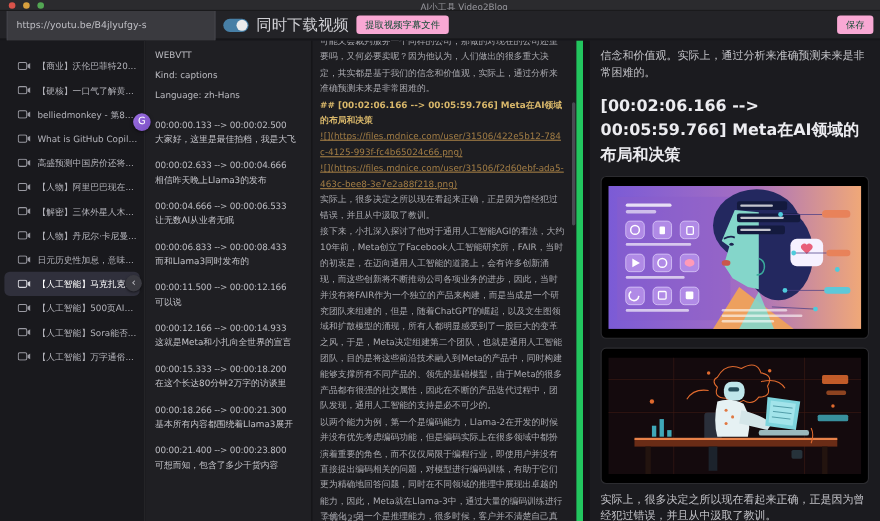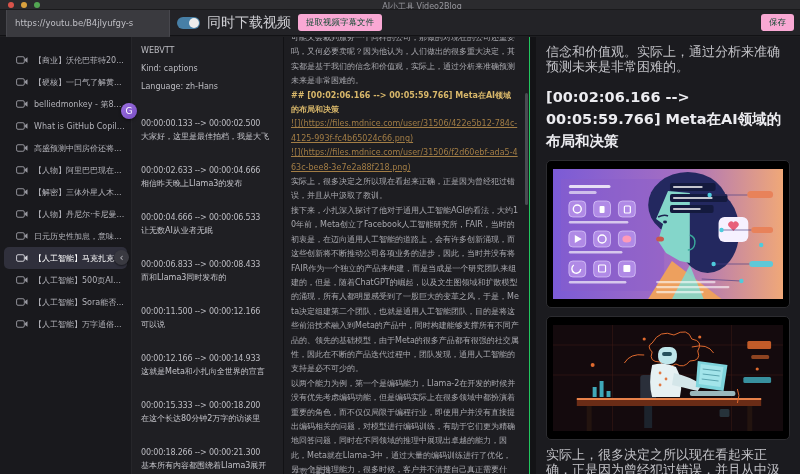--- a/index.html
+++ b/index.html
@@ -9,21 +9,21 @@
 
   
   .titlebar { height:10px; background:#2b2b2e; position:relative; overflow:hidden; border-bottom:1px solid #1a1a1c; }
   .dots { position:absolute; left:8px; top:2px; display:flex; gap:7px; }
   .dot { width:6px; height:6px; border-radius:50%; display:inline-block; }
   .dot.r{background:#d9534a;} .dot.y{background:#d9a13e;} .dot.g{background:#53a653;}
   .wtitle { position:absolute; left:0; right:0; top:1px; text-align:center; font-size:8px; color:#96969c;margin-left:44px; }
 
   
   .toolbar { height:26px; background:#232327; display:flex; align-items:center; padding:0 6px; gap:7px; border-bottom:1px solid #121215; }
-  .url-input { width:164px; height:17px; background:#3a3a3f; border:1px solid #47474d; border-radius:4px;
+  .url-input { width:190px; height:17px; background:#3a3a3f; border:1px solid #47474d; border-radius:4px;
                color:#bfbfc5; font-size:8.5px; padding:16px 8px; font-family:inherit; outline:none; }
   .toggle { width:23px; height:12px; border-radius:7px; background:#477fa6; position:relative; flex:none; cursor:pointer; }
   .knob { position:absolute; right:1px; top:1px; width:10px; height:10px; background:#ececec; border-radius:50%; }
   .toggle-label { font-size:14px; color:#cfcfd4; white-space:nowrap; }
   .btn-mint { background:#f9a8d4; color:#134a34; font-size:8.5px; border:none; border-radius:3px;
               height:17px; padding:0 8px; font-family:inherit; cursor:pointer; white-space:nowrap; }
   .save { margin-left:auto; }
 
   
   .main { position:absolute; top:37px; left:0; right:0; bottom:0; display:flex; background:#131316; }
@@ -32,37 +32,37 @@
   .sb-item { display:flex; gap:6px; align-items:center; height:22px; padding:0 6px 0 16px;
              font-size:8px; color:#b2b2b9; white-space:nowrap; overflow:hidden; cursor:pointer; }
   .sb-item .cam { width:12px; height:8px; flex:none; color:#9a9aa2; }
   .sb-label { overflow:hidden; text-overflow:ellipsis; }
   .sb-item.selected { background:#30303c; border-radius:5px; margin:0 4px; padding:0 2px 0 12px; color:#ffffff; }
   .sb-item.selected .cam { color:#d8d8de; }
 
   .subs { width:152px; flex:none; background:#1f1f23; padding:5px 6px 0 9px; overflow:hidden;
           font-size:8px; color:#bcbcc2; border-right:1px solid #121215; }
   .sub-head div { line-height:18px; }
-  .cue { margin-top:21px; }
+  .cue { margin-top:11px; }
   .cue-time { line-height:13px; letter-spacing:-0.2px; }
   .cue-text { line-height:13px; color:#c4c4ca; }
 
   .editor { width:246px; flex:none; background:#1d1d21; position:relative; overflow:hidden;
-            padding:0 10px 0 7px; border-right:1px solid #22c55e; }
+            padding:0 10px 0 7px; border-right:6px solid #22c55e; }
   .ed-content { margin-top:-6px; font-size:8px; line-height:14.4px; color:#a9a9af; word-break:break-all; }
   .ed-line { }
   .ed-heading { color:#d8b76a; font-weight:bold; }
   .ed-link { color:#a27d45; text-decoration:underline; }
   .ed-scroll { position:absolute; right:1px; top:56px; width:3px; height:112px; background:#4a4a52; border-radius:2px; cursor:pointer; }
   .word-count { position:absolute; bottom:-3px; left:8px; font-size:8px; color:#85858c; }
 
   .gap { width:6px; flex:none; background:#131316; }
 
   .preview { flex:1; background:#1b1b1f; padding:8px 10px 0 10px; overflow:hidden; }
-  .pv-p { font-size:13px; line-height:14.5px; color:#c2c2c7; margin:0 0 3px 0; }
+  .pv-p { font-size:10px; line-height:14.5px; color:#c2c2c7; margin:0 0 3px 0; }
   .pv-heading { font-size:14.5px; line-height:22px; font-weight:bold; color:#ececf0; margin:12px 0 8px 0; }
   .img-frame { background:#000; border:1px solid #2c2c30; border-radius:5px; padding:8px 6px; margin:0 0 8px 0; }
   .img-frame svg { display:block; width:100%; }
 
   
   .float-btn { position:absolute; border-radius:50%; display:flex; align-items:center; justify-content:center;
                cursor:pointer; z-index:5; }
   .float-btn.purple { left:121px; top:103px; width:16px; height:16px; background:linear-gradient(135deg,#9b6fe0,#7a4fc4);
                       color:#fff; font-size:9px; box-shadow:0 1px 3px rgba(0,0,0,.5); }
   .float-btn.collapse { left:114px; top:250px; width:15px; height:15px; background:#3a3a41; color:#c0c0c6;

